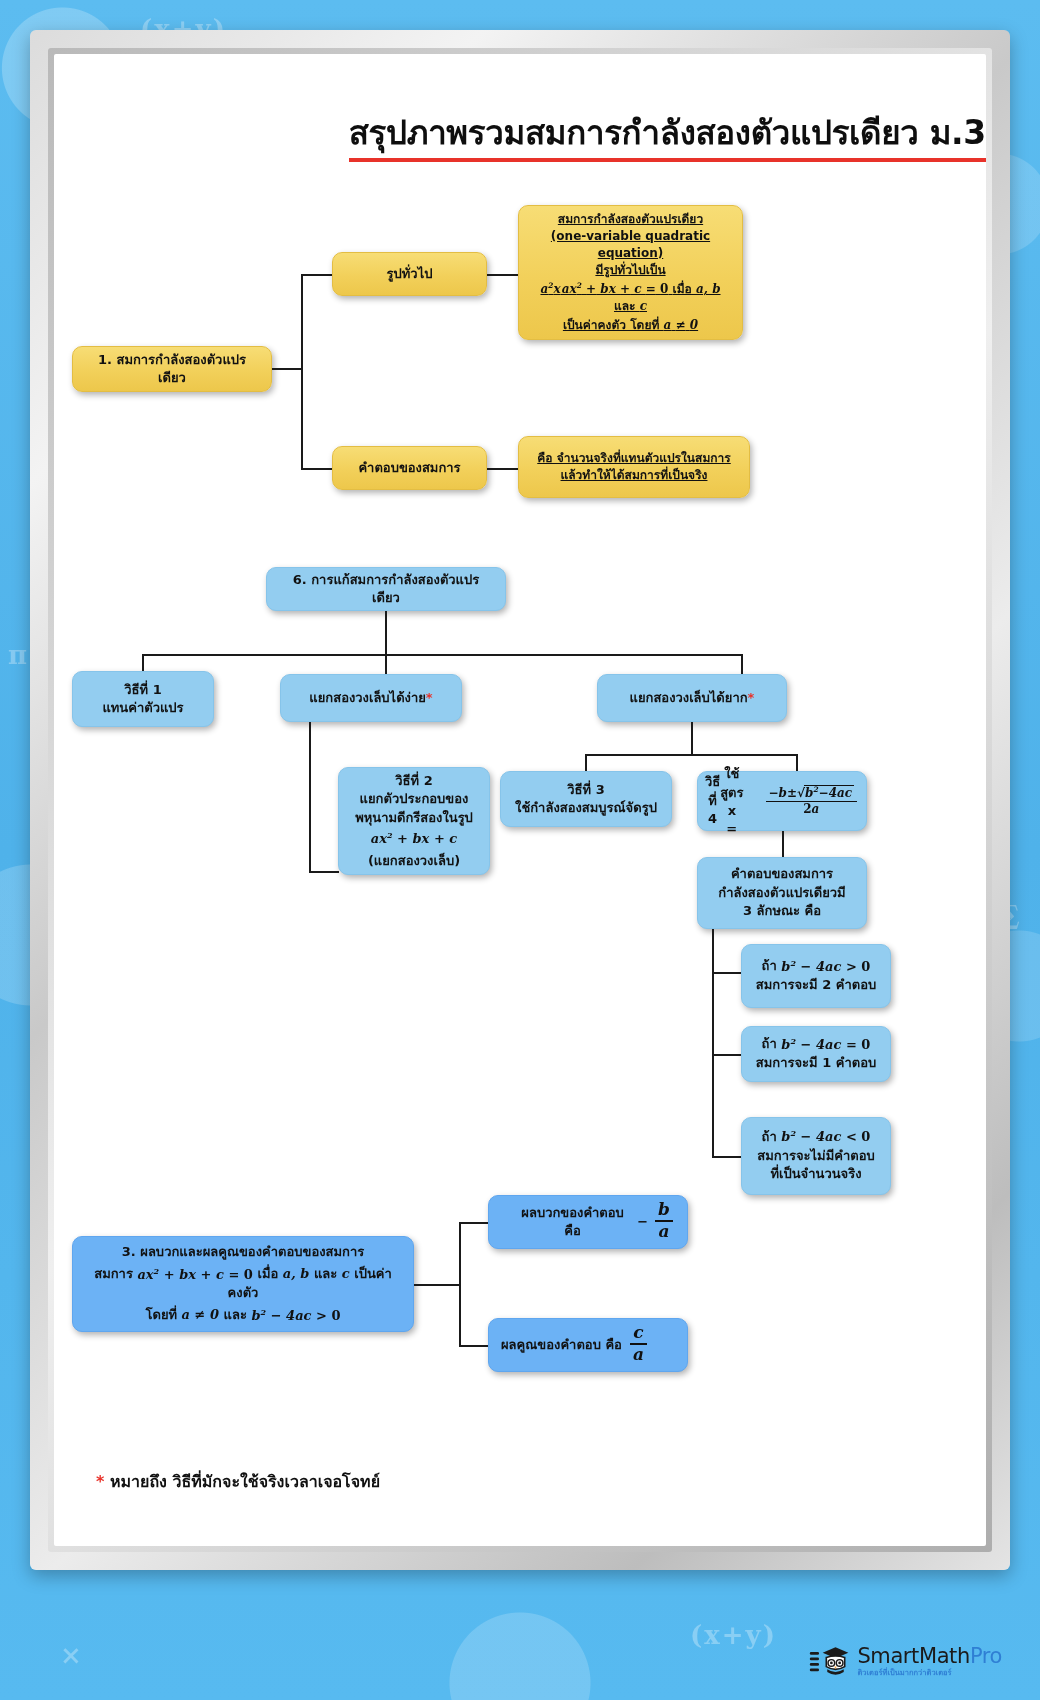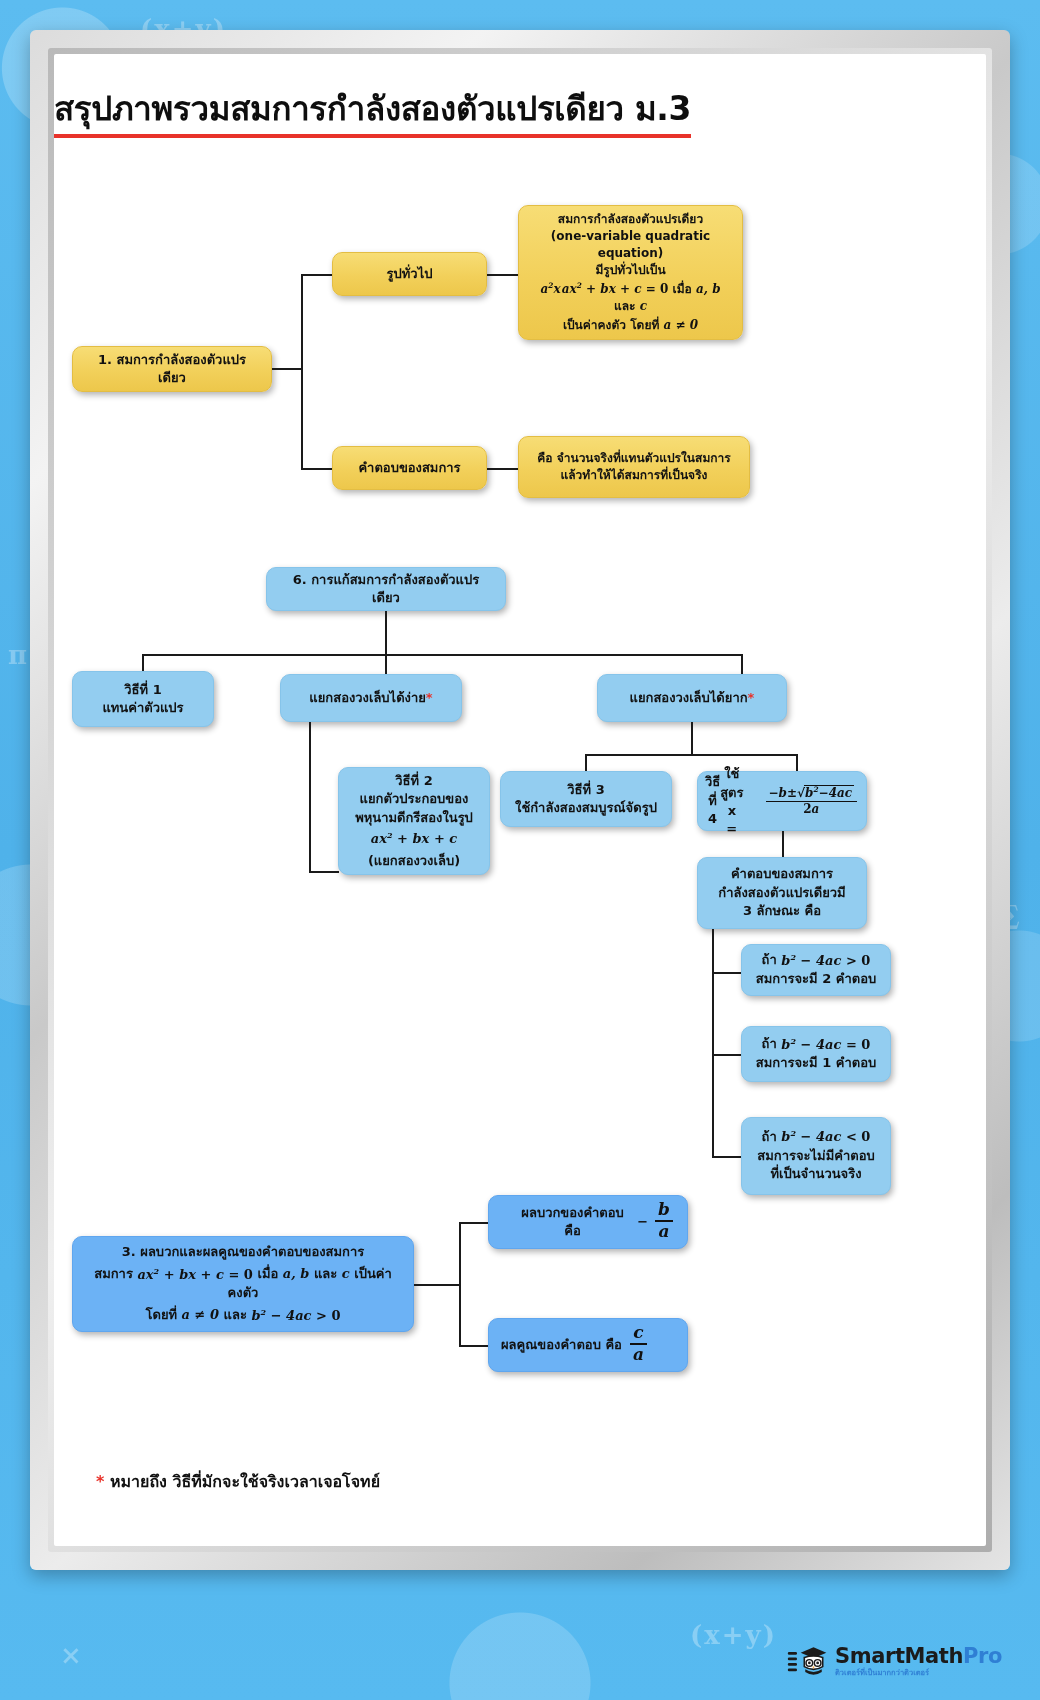--- a/index.html
+++ b/index.html
@@ -58,22 +58,22 @@
     width: 100%;
     height: 100%;
     background: #ffffff;
     border-radius: 2px;
     overflow: hidden;
   }
 
   
   #title-wrap {
     position: absolute;
-    left: 0; right: 0; top: 36px;
-    text-align: left;
+    left: 0; right: 0; top: 60px;
+    text-align: right;
   }
   #poster-title {
     display: inline-block;
     font-size: 33px;
     font-weight: bold;
     color: #0e0e0e;
     line-height: 1.15;
     padding-bottom: 6px;
     border-bottom: 4px solid #e8322a;
     letter-spacing: -0.3px;
@@ -99,21 +99,21 @@
   }
   .blue {
     background: #93cdf0;
     border: 1px solid #86c4ea;
   }
   .blue-strong {
     background: #6cb2f5;
     border: 1px solid #5fa6ef;
   }
   .node .inner { width: 100%; }
-  .fs12 { font-size: 12px; }
+  .fs12 { font-size: 12px; text-decoration: underline; }
   .fs13 { font-size: 13px; }
 
   
   .line {
     position: absolute;
     background: #1a1a1a;
   }
   .line.h { height: 1.6px; }
   .line.v { width: 1.6px; }
 
@@ -174,21 +174,21 @@
     align-items: center;
     gap: 7px;
   }
   #brand-mark {
     width: 42px; height: 34px;
     position: relative;
   }
   #brand-text-wrap { line-height: 1.0; }
   #brand-name {
     font-size: 21px;
-    font-weight: bold;
+    font-weight: normal;
     color: #1b1b1b;
     letter-spacing: -0.4px;
   }
   #brand-name .pro { color: #2f7fd4; }
   #brand-tag {
     font-size: 7.5px;
     color: #2f7fd4;
     font-weight: bold;
     margin-top: 2px;
   }
@@ -323,21 +323,21 @@
         <div class="inner">คำตอบของสมการ</div>
         <div class="inner">กำลังสองตัวแปรเดียวมี</div>
         <div class="inner">3 ลักษณะ คือ</div>
       </div>
 
       <div class="line v" style="left:658px; top:875px; height:228px;"></div>
       <div class="line h" style="left:658px; top:918px; width:30px;"></div>
       <div class="line h" style="left:658px; top:1000px; width:30px;"></div>
       <div class="line h" style="left:658px; top:1102px; width:30px;"></div>
 
-      <div class="node blue fs13" style="left:687px; top:890px; width:150px; height:52px; flex-direction:column; justify-content:center;">
+      <div class="node blue fs13" style="left:687px; top:890px; width:150px; height:64px; flex-direction:column; justify-content:center;">
         <div class="inner">
           <span style="font-family:'DejaVu Sans',sans-serif;">ถ้า </span><span class="math">b<sup class="exp">2</sup> <span class="op">−</span> 4ac <span class="op">&gt;</span> <span class="num">0</span></span>
         </div>
         <div class="inner">สมการจะมี 2 คำตอบ</div>
       </div>
 
       <div class="node blue fs13" style="left:687px; top:972px; width:150px; height:56px; flex-direction:column; justify-content:center;">
         <div class="inner">
           <span style="font-family:'DejaVu Sans',sans-serif;">ถ้า  </span><span class="math">b<sup class="exp">2</sup> <span class="op">−</span> 4ac <span class="op">=</span> <span class="num">0</span></span>
         </div>

